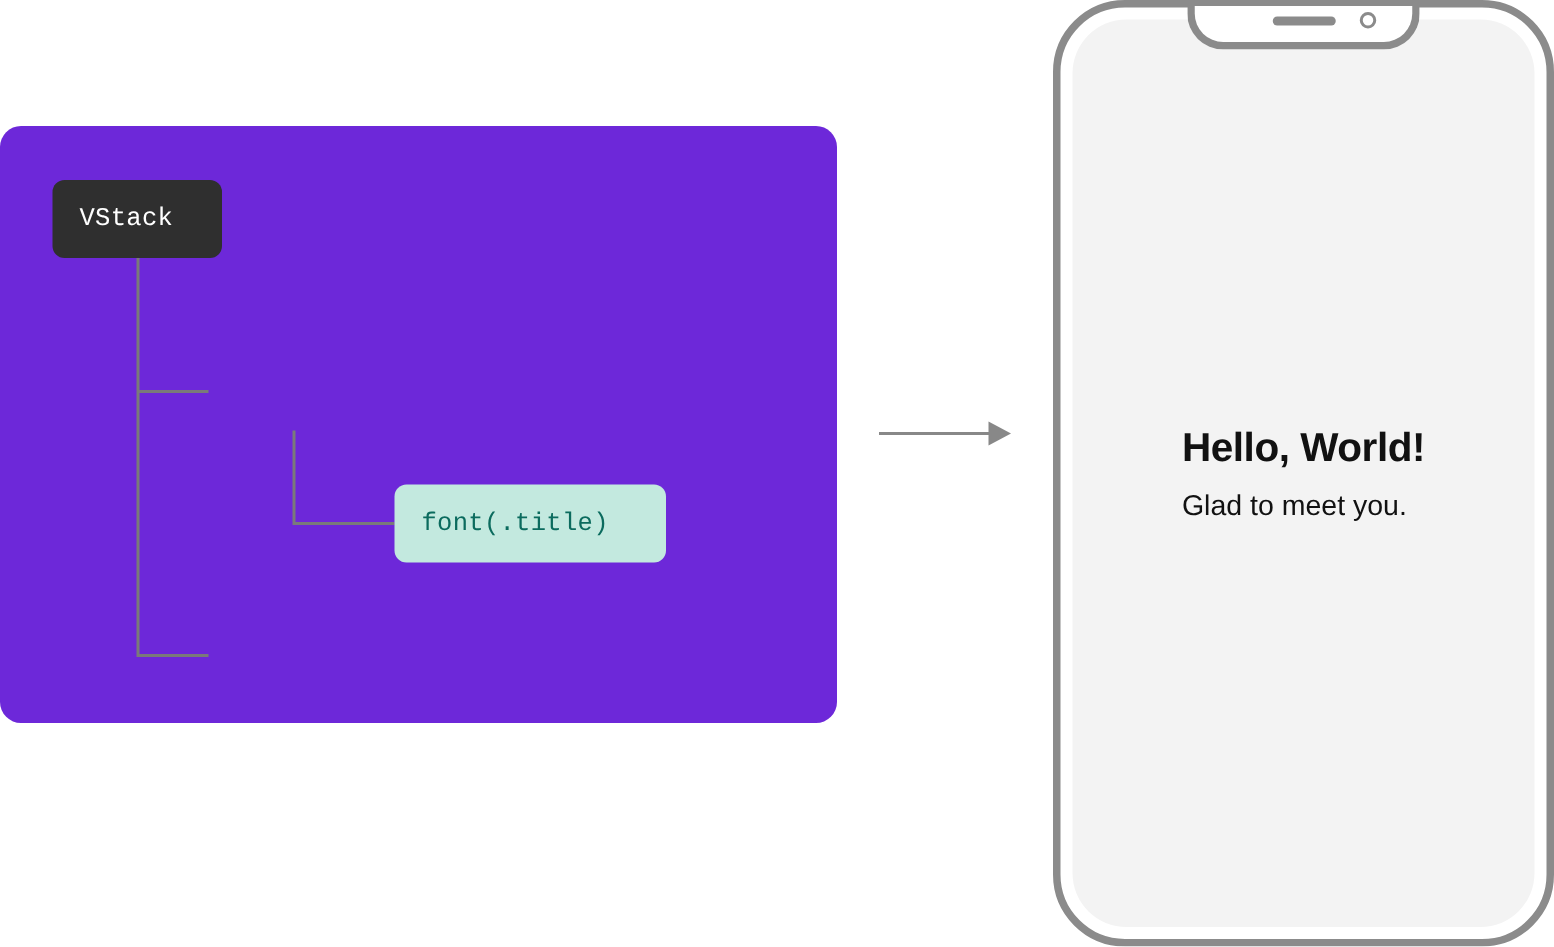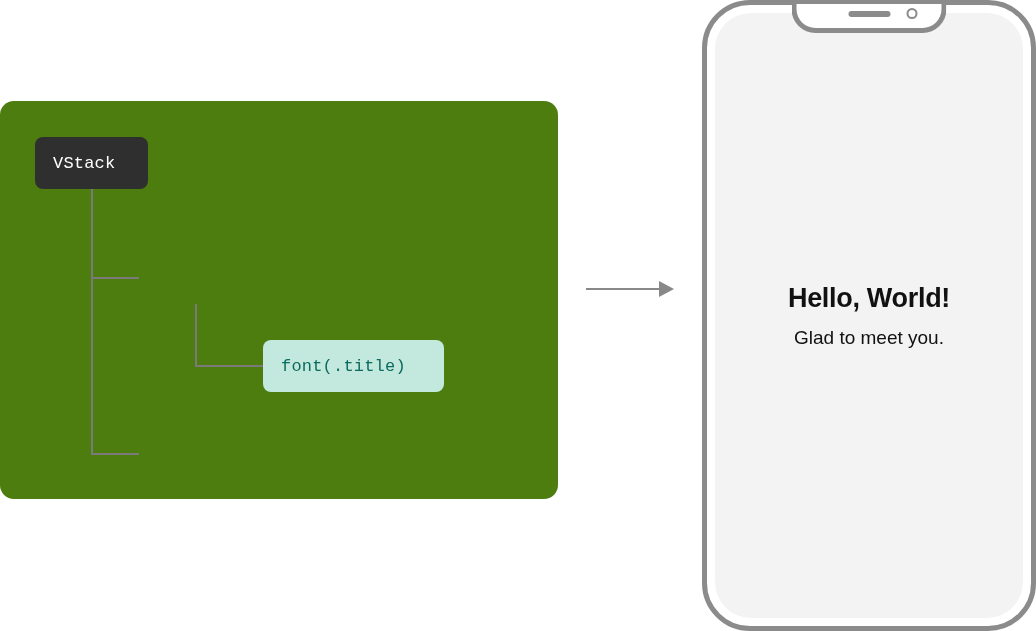--- a/index.html
+++ b/index.html
@@ -13,24 +13,24 @@
     position: relative;
   }
   .stage {
     position: relative;
     width: 1036px;
     height: 631px;
   }
   .code-panel {
     position: absolute;
     left: 0px;
-    top: 101px;
+    top: 84px;
     width: 558px;
     height: 398px;
-    background: #4d7c0f;
+    background: #6d28d9;
     border-radius: 14px;
     padding-left: 36px;
   }
   .node {
     position: absolute;
     border-radius: 8px;
     display: flex;
     align-items: center;
     padding: 0 18px;
     font-family: ui-monospace, SFMono-Regular, Menlo, Consolas, "Liberation Mono", monospace;
@@ -153,21 +153,20 @@
   .camera {
     position: absolute;
     top: 4px;
     left: 110px;
     width: 11px; height: 11px;
     border-radius: 50%;
     background: #ffffff;
     border: 2px solid #8b8b8b;
   }
   .preview-text {
-    text-align: center;
   }
   .preview-title {
     font-size: 27px;
     font-weight: 700;
     color: #111111;
     letter-spacing: -.3px;
   }
   .preview-body {
     font-size: 19px;
     font-weight: 400;

